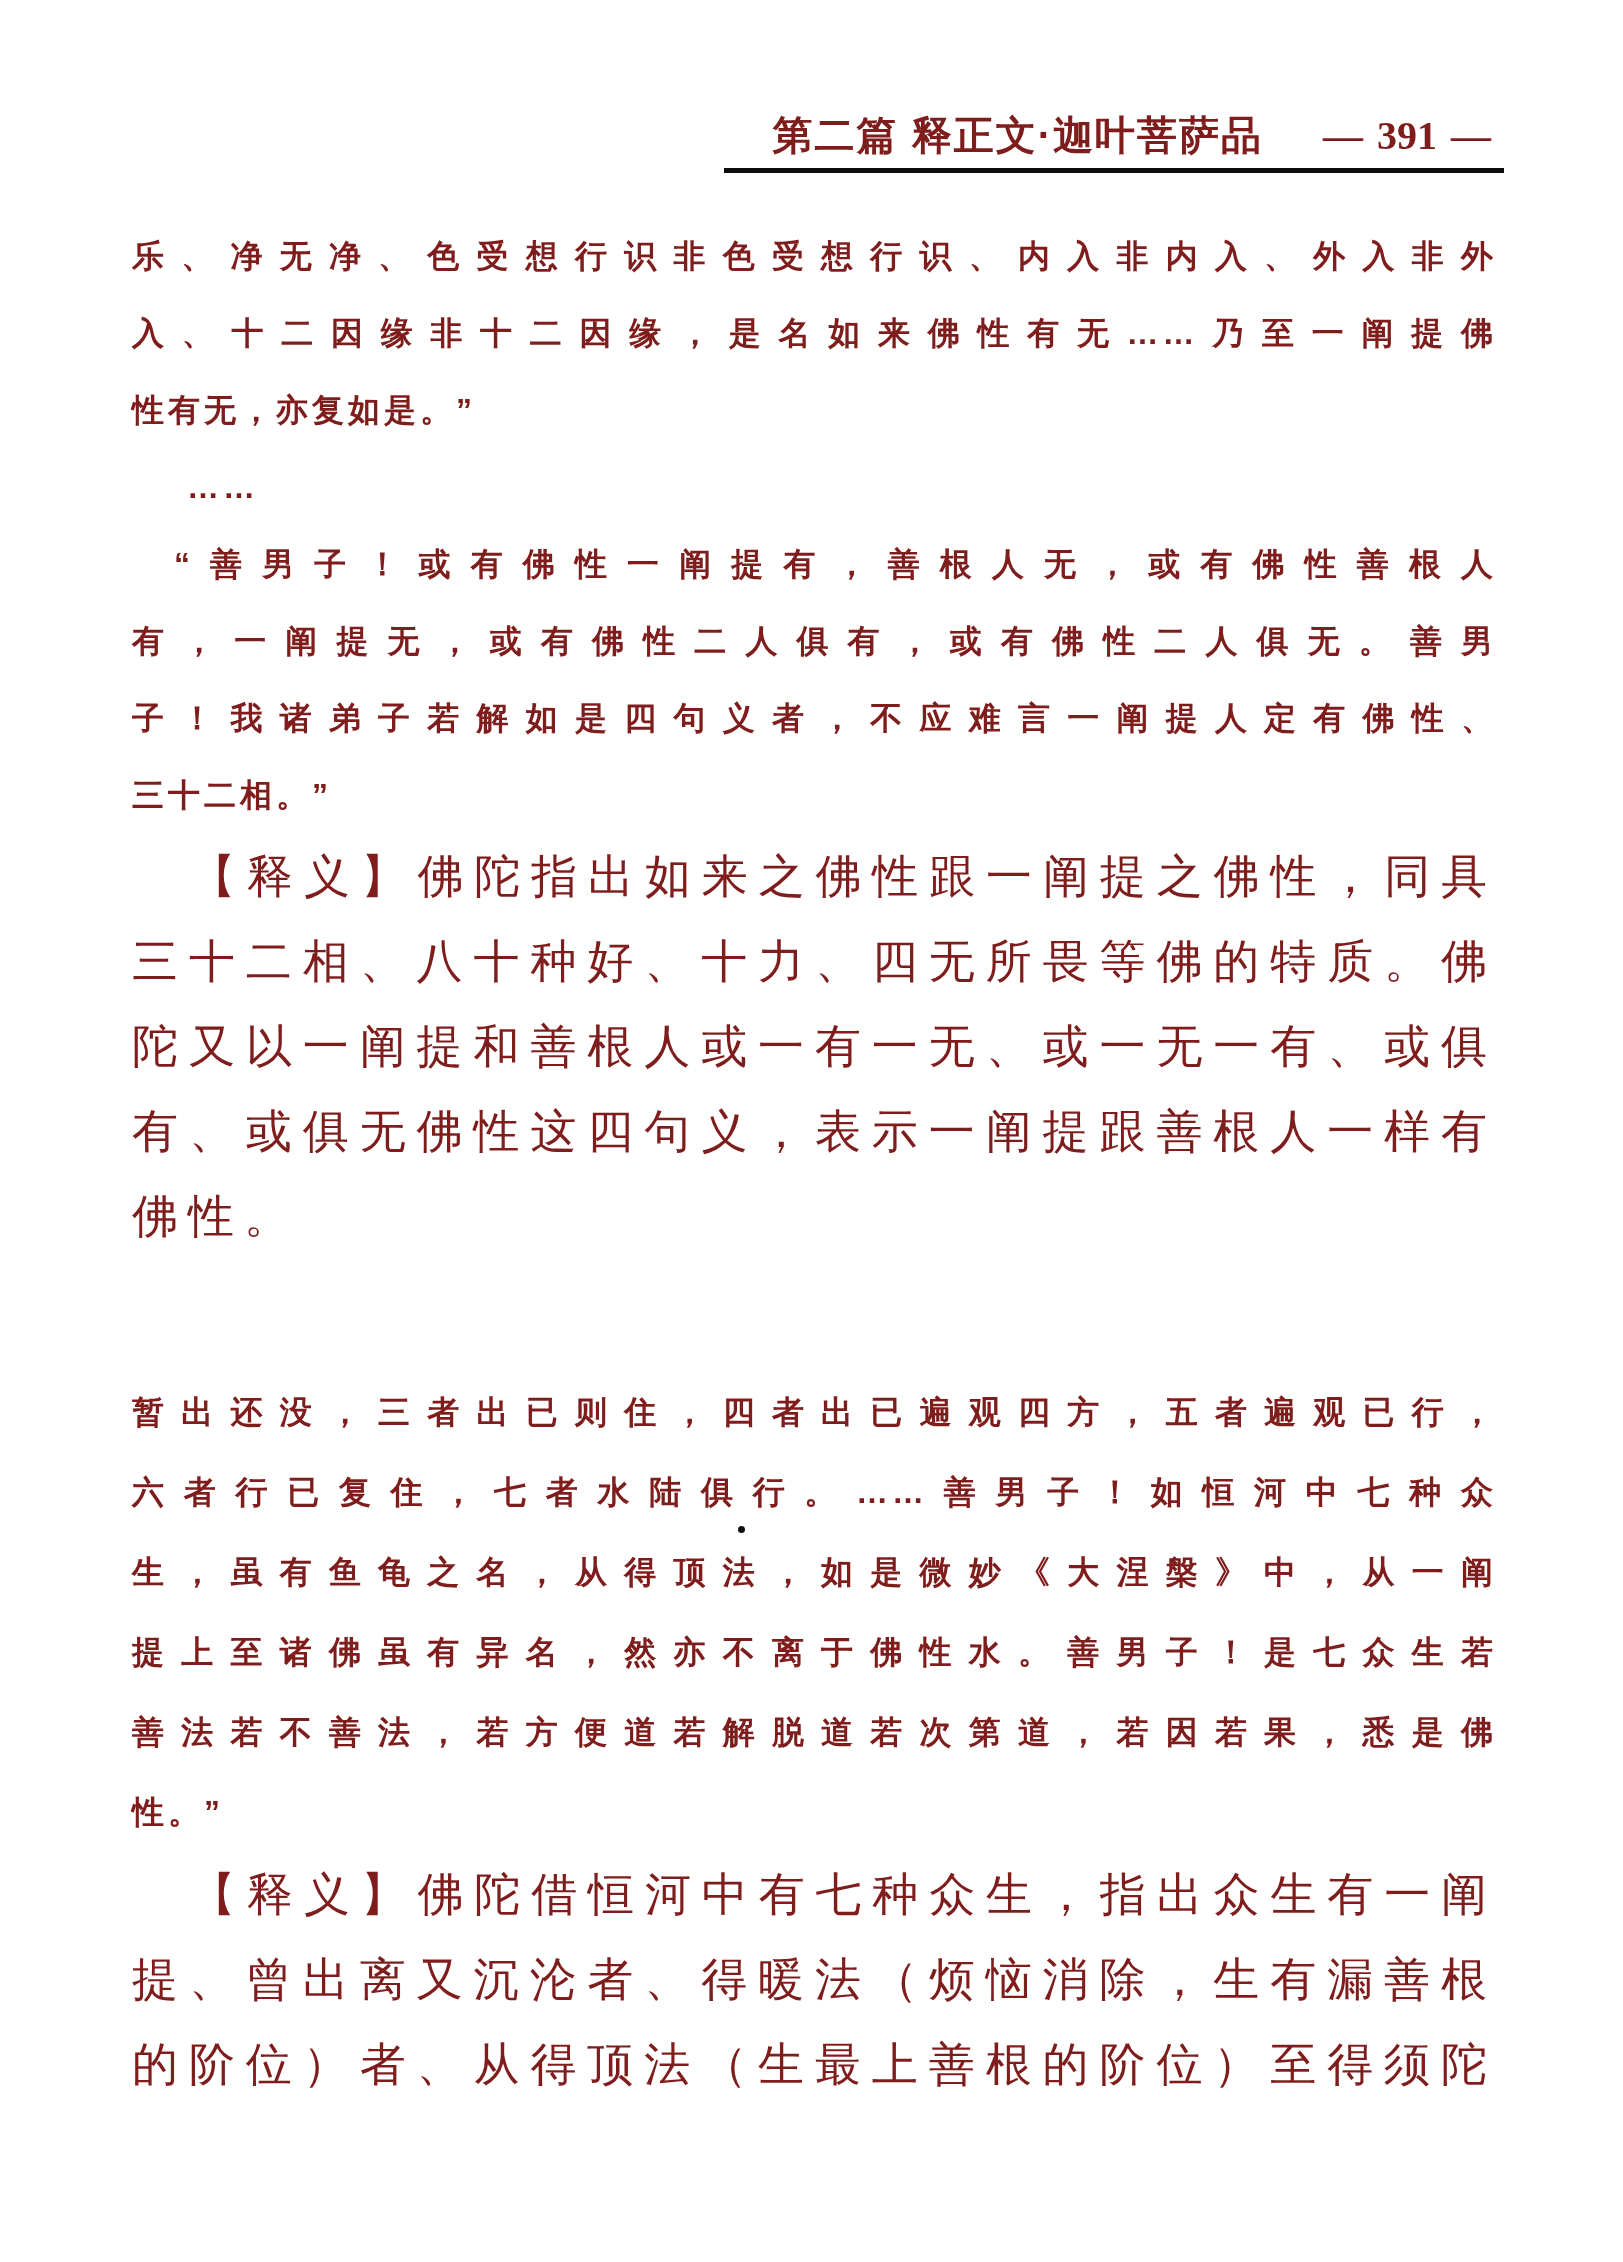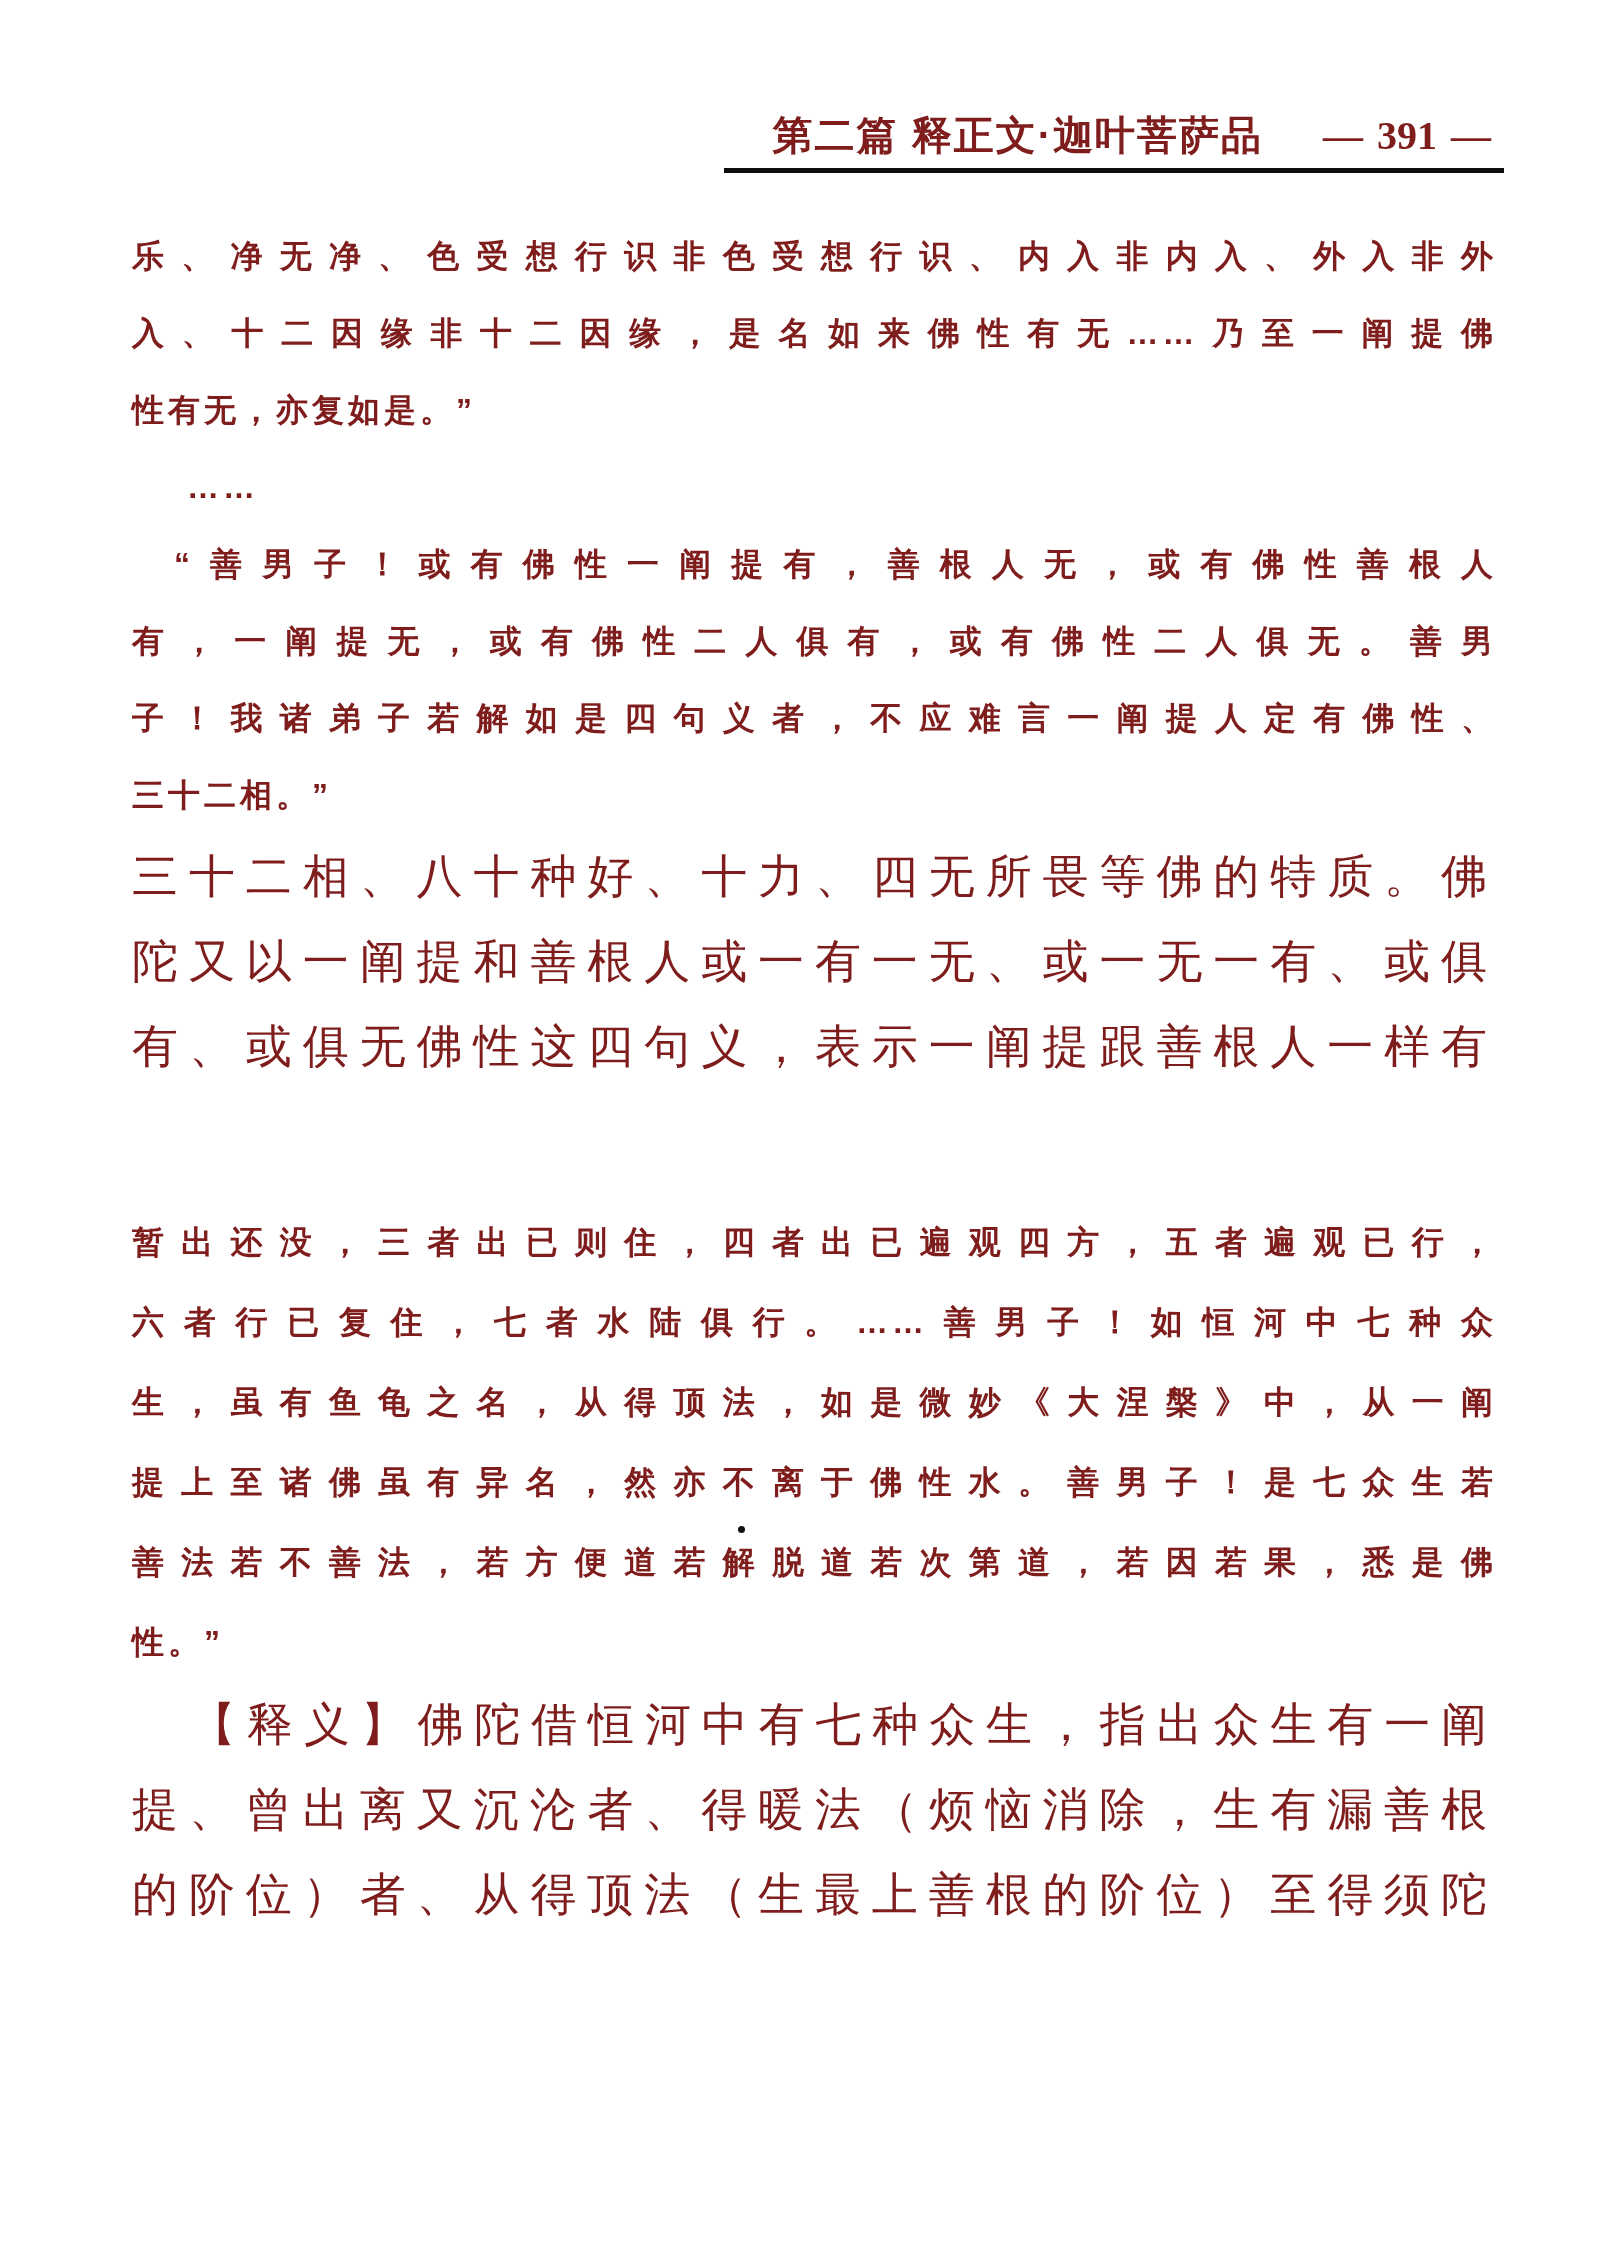--- a/index.html
+++ b/index.html
@@ -121,23 +121,25 @@
     </div>
 
     <div class="hei">
       <span class="line full indent-quote">“善男子！或有佛性一阐提有，善根人无，或有佛性善根人</span>
       <span class="line full">有，一阐提无，或有佛性二人俱有，或有佛性二人俱无。善男</span>
       <span class="line full">子！我诸弟子若解如是四句义者，不应难言一阐提人定有佛性、</span>
       <span class="line short">三十二相。”</span>
     </div>
 
     <div class="song">
+      <span class="line full indent-2">【释义】佛陀指出如来之佛性跟一阐提之佛性，同具</span>
       <span class="line full">三十二相、八十种好、十力、四无所畏等佛的特质。佛</span>
       <span class="line full">陀又以一阐提和善根人或一有一无、或一无一有、或俱</span>
       <span class="line full">有、或俱无佛性这四句义，表示一阐提跟善根人一样有</span>
+      <span class="line short">佛性。</span>
     </div>
 
     <div class="hei p-main">
       <span class="line full">暂出还没，三者出已则住，四者出已遍观四方，五者遍观已行，</span>
       <span class="line full">六者行已复住，七者水陆俱行。……善男子！如恒河中七种众</span>
       <span class="line full">生，虽有鱼龟之名，从得顶法，如是微妙《大涅槃》中，从一阐</span>
       <span class="line full">提上至诸佛虽有异名，然亦不离于佛性水。善男子！是七众生若</span>
       <span class="line full">善法若不善法，若方便道若解脱道若次第道，若因若果，悉是佛</span>
       <span class="line short">性。”</span>
     </div>

